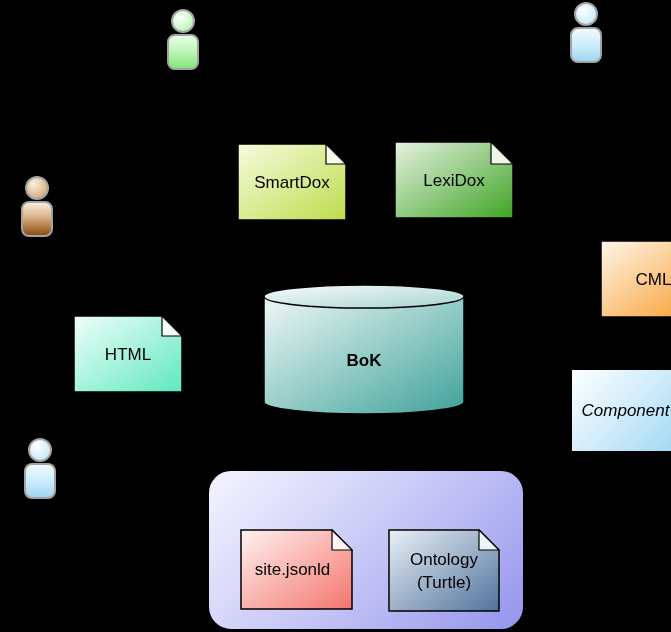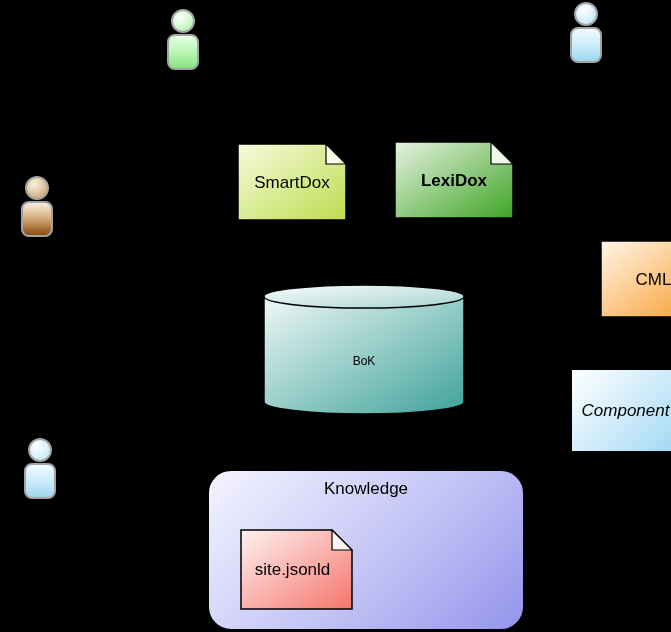--- a/index.html
+++ b/index.html
@@ -29,38 +29,38 @@
   #person-blue-bottom{left:14px;top:438px;}
   
   .doc{position:absolute;}
   .doc svg{position:absolute;left:0;top:0;}
   .doc .label,.rect .label{
     position:relative;width:100%;height:100%;
     display:flex;flex-direction:column;align-items:center;justify-content:center;
     font-size:17px;line-height:23px;text-align:center;
   }
   #doc-smartdox{left:227px;top:143px;width:110px;height:78px;}
-  #doc-lexidox{left:384px;top:141px;width:120px;height:78px;font-weight:bold;}
+  #doc-lexidox{left:384px;top:141px;width:120px;height:78px;}
   #doc-cml{left:590px;top:240px;width:107px;height:78px;}
   #doc-html{left:63px;top:315px;width:110px;height:78px;}
   #doc-site{left:31px;top:58px;width:105px;height:81px;}
   #doc-ontology{left:179px;top:58px;width:112px;height:83px;}
   
   .rect{position:absolute;border:1.5px solid #000;box-sizing:border-box;}
   #rect-component{
     left:561px;top:369px;width:109px;height:83px;
     background:linear-gradient(135deg,#fdffff 0%,#cdeafa 55%,#9fd8f3 100%);
     font-style:italic;
   }
   
   #cyl-bok{position:absolute;left:253px;top:284px;width:202px;height:131px;}
   #cyl-bok svg{position:absolute;left:0;top:0;}
   #cyl-bok .label{
     position:relative;width:100%;height:100%;box-sizing:border-box;padding-top:22px;
-    display:flex;align-items:center;justify-content:center;font-size:12px;
+    display:flex;align-items:center;justify-content:center;font-size:17px;font-weight:bold;
   }
   
   #kg{
     position:absolute;left:197px;top:469px;width:318px;height:162px;box-sizing:border-box;
     border:2px solid #000;border-radius:24px;
     background:linear-gradient(135deg,#f4f4ff 0%,#c3c3f6 55%,#9494ec 100%);
   }
   #kg-title{
     position:absolute;top:5px;left:0;width:100%;text-align:center;
     font-size:17px;line-height:26px;
@@ -123,20 +123,33 @@
         <stop offset="0" stop-color="#fff6e9"></stop>
             <stop offset="1" stop-color="#f79b2a"></stop>
       </linearGradient>
         </defs>
       <path d="M1,1 H86 L106,21 V77 H1 Z" fill="url(#g-cml)" stroke="#000" stroke-width="1.5"></path>
       <path d="M86,1 V21 H106 Z" fill="#fff8ee" stroke="#000" stroke-width="1.2"></path>
     </svg>
     <div class="label">CML</div>
   </div>
 
+  <div class="doc" id="doc-html">
+    <svg width="110" height="78">
+      <defs>
+          <linearGradient id="g-html" x1="0" y1="0" x2="1" y2="1">
+        <stop offset="0" stop-color="#f0fefa"></stop>
+            <stop offset="1" stop-color="#5fe8bf"></stop>
+      </linearGradient>
+        </defs>
+      <path d="M1,1 H89 L109,21 V77 H1 Z" fill="url(#g-html)" stroke="#000" stroke-width="1.5"></path>
+      <path d="M89,1 V21 H109 Z" fill="#f4fffb" stroke="#000" stroke-width="1.2"></path>
+    </svg>
+    <div class="label">HTML</div>
+  </div>
 
   <div class="rect" id="rect-component">
     <div class="label">Component</div>
   </div>
 
   <div id="cyl-bok">
     <svg width="202" height="131">
       <defs>
         <linearGradient id="g-bok-body" x1="0" y1="0" x2="1" y2="1">
           <stop offset="0" stop-color="#eff8f7"></stop>
@@ -148,32 +161,47 @@
         </linearGradient>
       </defs>
       <path d="M1,12.5 L1,118 A100,12 0 0 0 201,118 L201,12.5 Z" fill="url(#g-bok-body)" stroke="#000" stroke-width="1.5"></path>
       <ellipse cx="101" cy="12.5" rx="100" ry="11.5" fill="url(#g-bok-top)" stroke="#000" stroke-width="1.5"></ellipse>
     </svg>
     <div class="label">BoK</div>
   </div>
 
   <div id="kg">
     <div id="kg-title">
-      <div>Knowledge</div>
     </div>
 
     <div class="doc" id="doc-site">
       <svg width="113" height="81">
         <defs>
             <linearGradient id="g-site" x1="0" y1="0" x2="1" y2="1">
           <stop offset="0" stop-color="#fff1f0"></stop>
               <stop offset="1" stop-color="#f4756c"></stop>
         </linearGradient>
           </defs>
         <path d="M1,1 H92 L112,21 V80 H1 Z" fill="url(#g-site)" stroke="#000" stroke-width="1.5"></path>
         <path d="M92,1 V21 H112 Z" fill="#fff4f3" stroke="#000" stroke-width="1.2"></path>
       </svg>
       <div class="label">site.jsonld</div>
     </div>
 
+    <div class="doc" id="doc-ontology">
+      <svg width="112" height="83">
+        <defs>
+            <linearGradient id="g-onto" x1="0" y1="0" x2="1" y2="1">
+          <stop offset="0" stop-color="#eaf0f6"></stop>
+              <stop offset="1" stop-color="#50739b"></stop>
+        </linearGradient>
+          </defs>
+        <path d="M1,1 H91 L111,21 V82 H1 Z" fill="url(#g-onto)" stroke="#000" stroke-width="1.5"></path>
+        <path d="M91,1 V21 H111 Z" fill="#eff4f8" stroke="#000" stroke-width="1.2"></path>
+      </svg>
+      <div class="label">
+        <div>Ontology</div>
+        <div>(Turtle)</div>
+      </div>
+    </div>
   </div>
 
 </div>
 
 </body></html>

